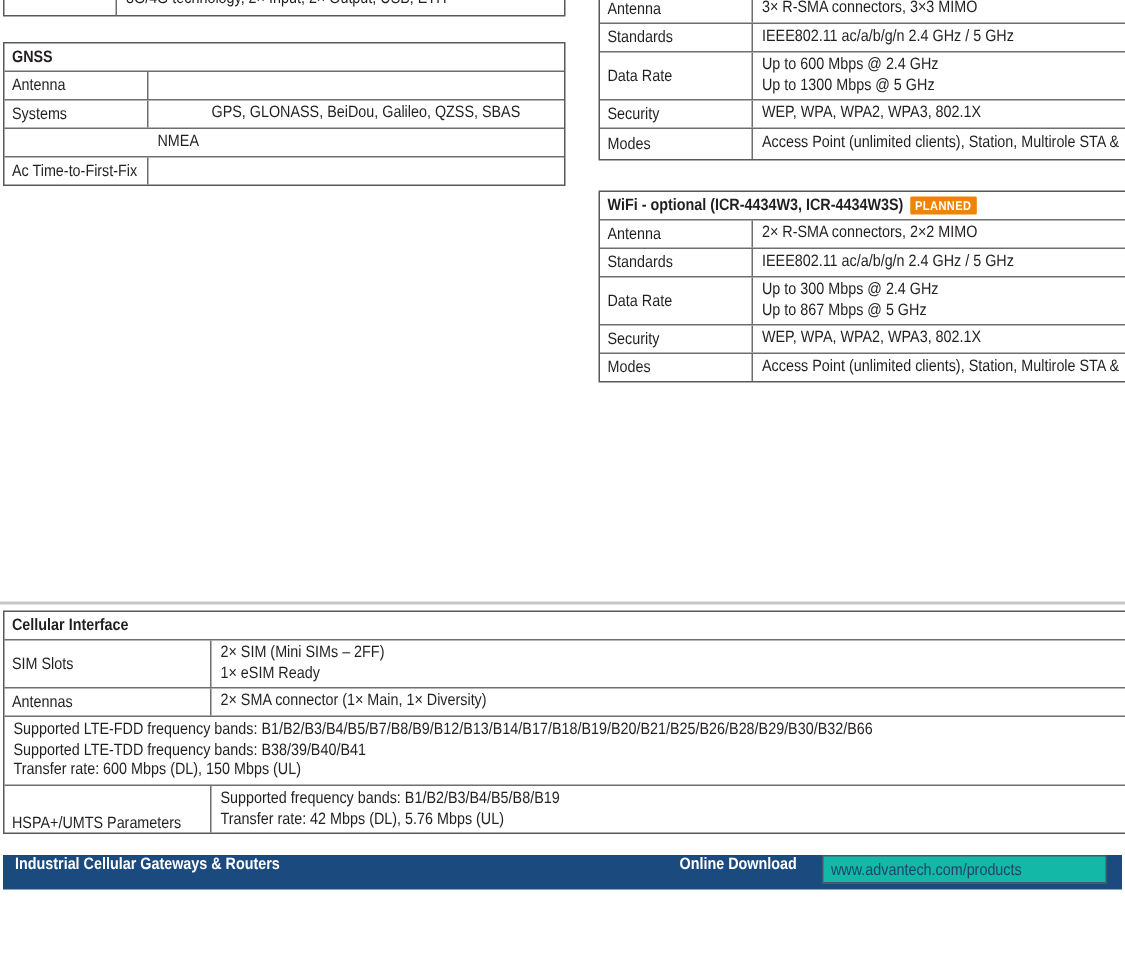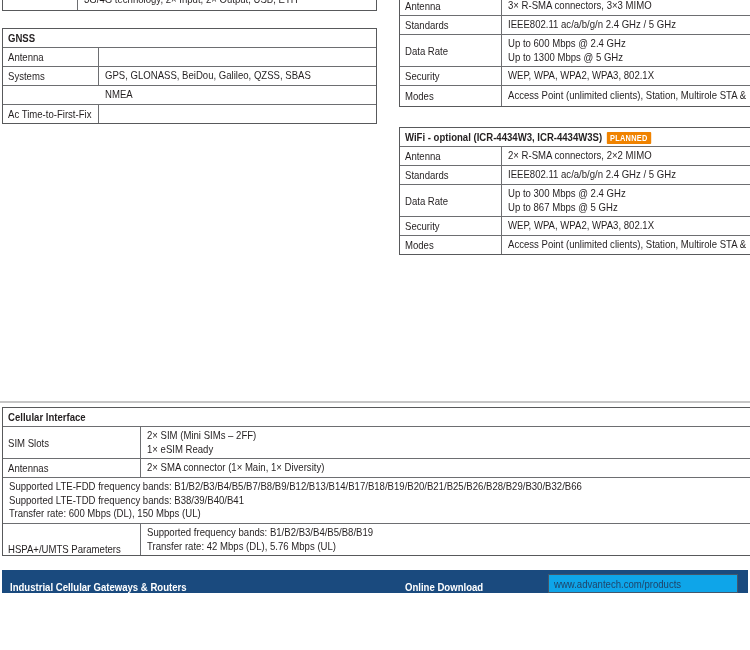--- a/index.html
+++ b/index.html
@@ -16,26 +16,26 @@
   .line{line-height:13.5px;white-space:nowrap;}
   .cx{display:inline-block;transform:scaleX(0.87);transform-origin:0 50%;white-space:nowrap;}
   .b{font-weight:700;}
   .badge{
     display:inline-block;background:#f08300;color:#fff;font-weight:700;font-size:8.5px;
     line-height:10px;padding:1px 4px;margin-left:5px;border-radius:1px;letter-spacing:.3px;
   }
   .hr-faint{position:absolute;left:0;width:750px;height:1.5px;background:#c6c6c6;}
   .footer{
     position:absolute;left:2px;top:570px;width:746px;height:23px;background:#1a4a7e;
-    color:#fff;display:flex;align-items:flex-end;box-sizing:border-box;gap:48px;
+    color:#fff;display:flex;align-items:flex-start;box-sizing:border-box;
   }
   .f-title{font-weight:700;padding-left:8px;white-space:nowrap;}
   .f-dl{font-weight:700;margin-left:auto;white-space:nowrap;margin-right:5px;}
   .f-url-box{
-    background:#0ea5e9;border:1px solid #43566b;color:#1f4469;width:190px;height:19px;
+    background:#14b8a6;border:1px solid #43566b;color:#1f4469;width:190px;height:19px;
     display:flex;align-items:center;padding:0 5px;margin-right:10px;box-sizing:border-box;white-space:nowrap;
   }
 </style>
 </head>
 <body>
 
 <div class="tbl" style="left:2px;top:-11px;width:375px;">
   <div class="tr first" style="height:20px;">
     <div class="tl" style="width:75px;">
         <span class="cx"></span>
@@ -50,21 +50,21 @@
   <div class="tr first" style="height:18px;">
     <div class="th">
         <span class="cx">GNSS</span>
       </div>
   </div>
   <div class="tr" style="height:19px;">
     <div class="tl" style="width:96px;">
         <span class="cx">Antenna</span>
       </div>
   </div>
-  <div class="tr" style="height:19px;">
+  <div class="tr" style="height:19px;gap:36px;">
     <div class="tl" style="width:96px;">
         <span class="cx">Systems</span>
       </div>
     <div class="tv">
         <div class="line"><span class="cx">GPS, GLONASS, BeiDou, Galileo, QZSS, SBAS</span></div>
       </div>
   </div>
   <div class="tr" style="height:19px;">
     <div class="tl" style="width:96px;margin-top:39px;">
         <span class="cx">Protocol</span>

